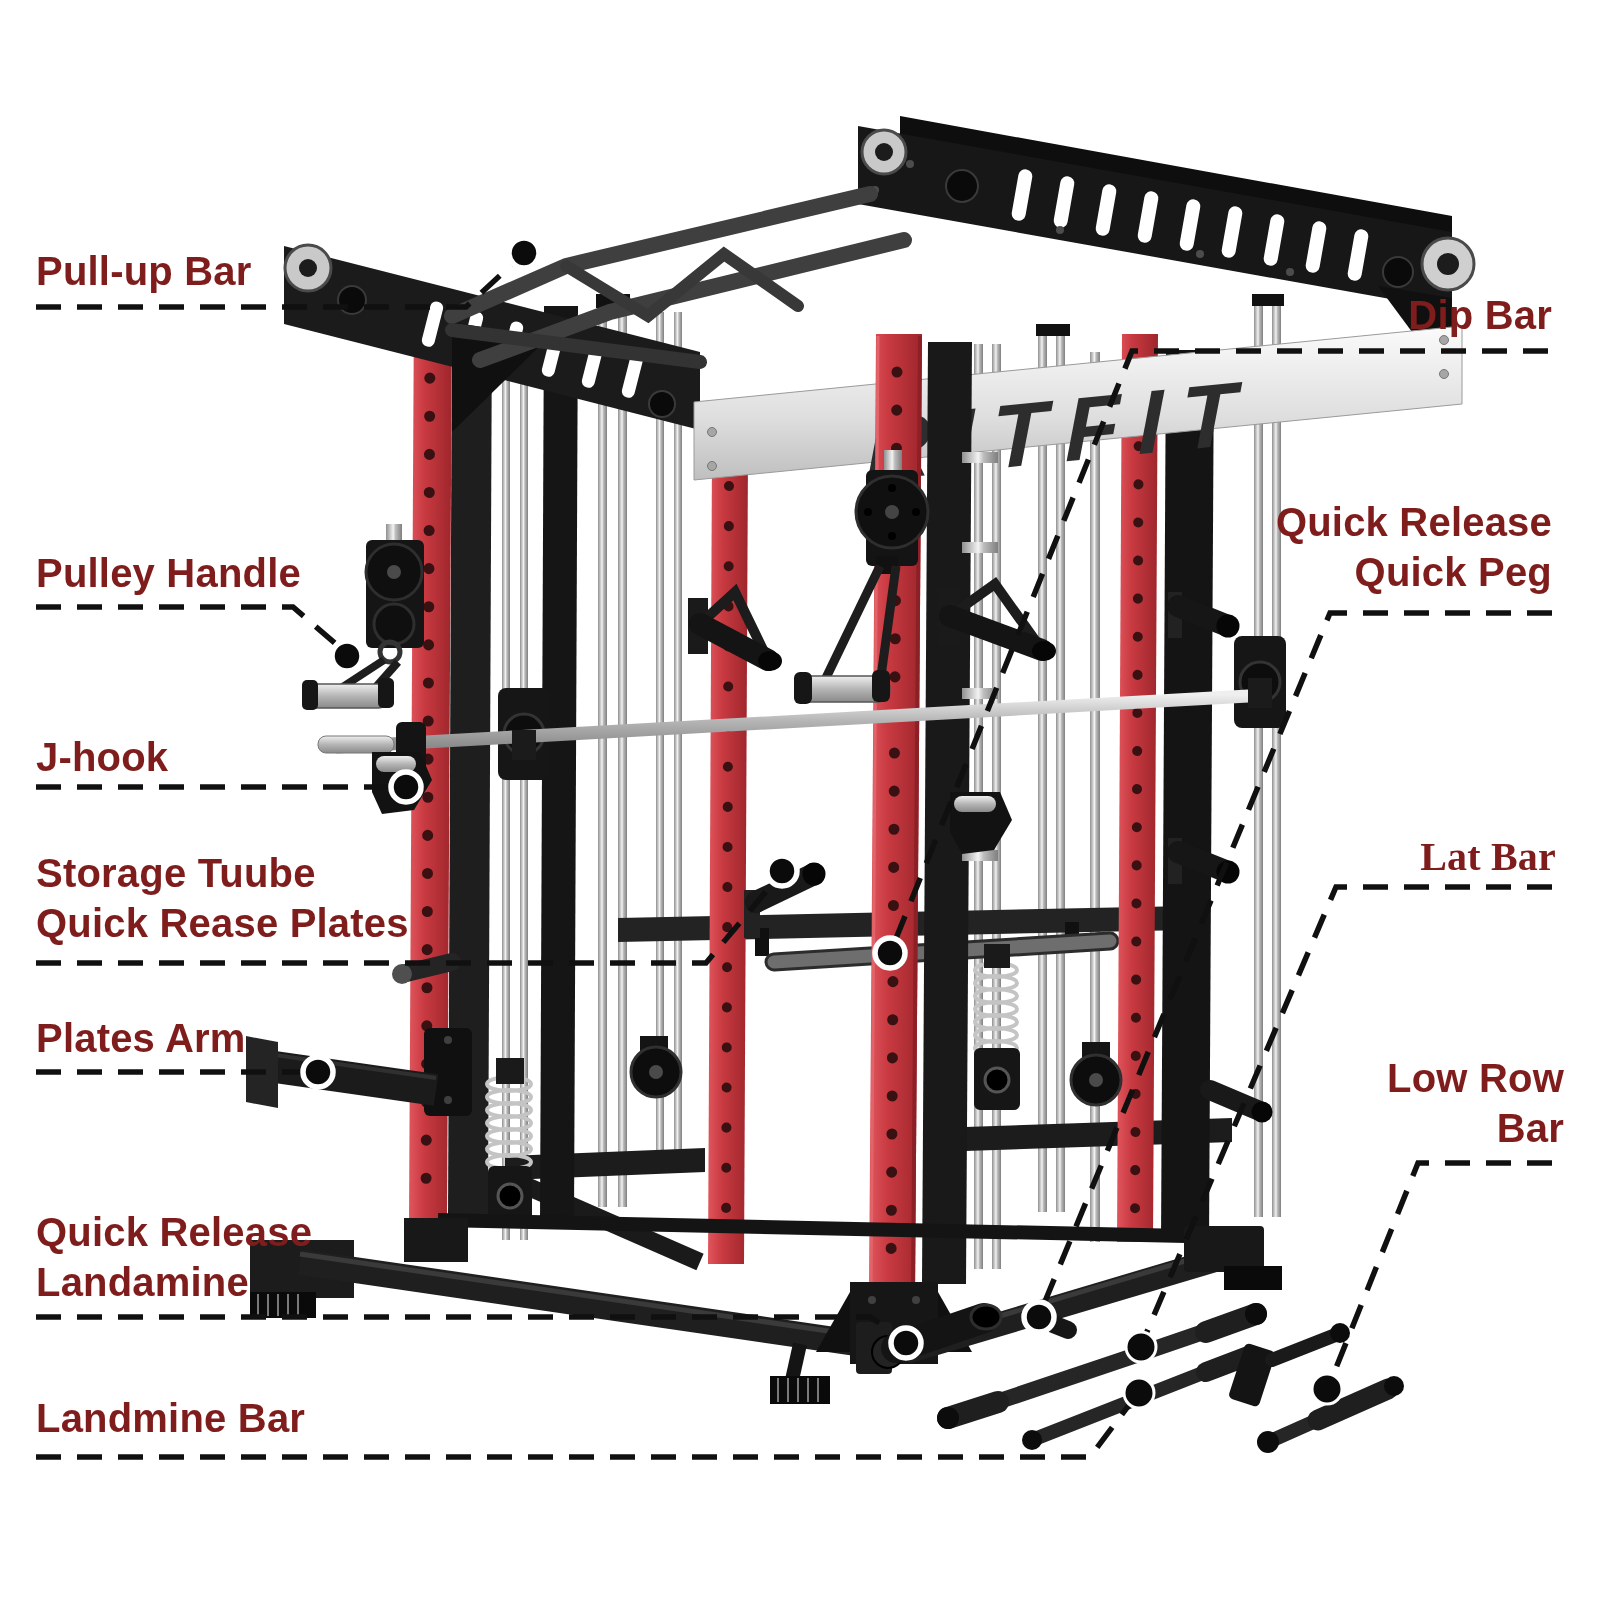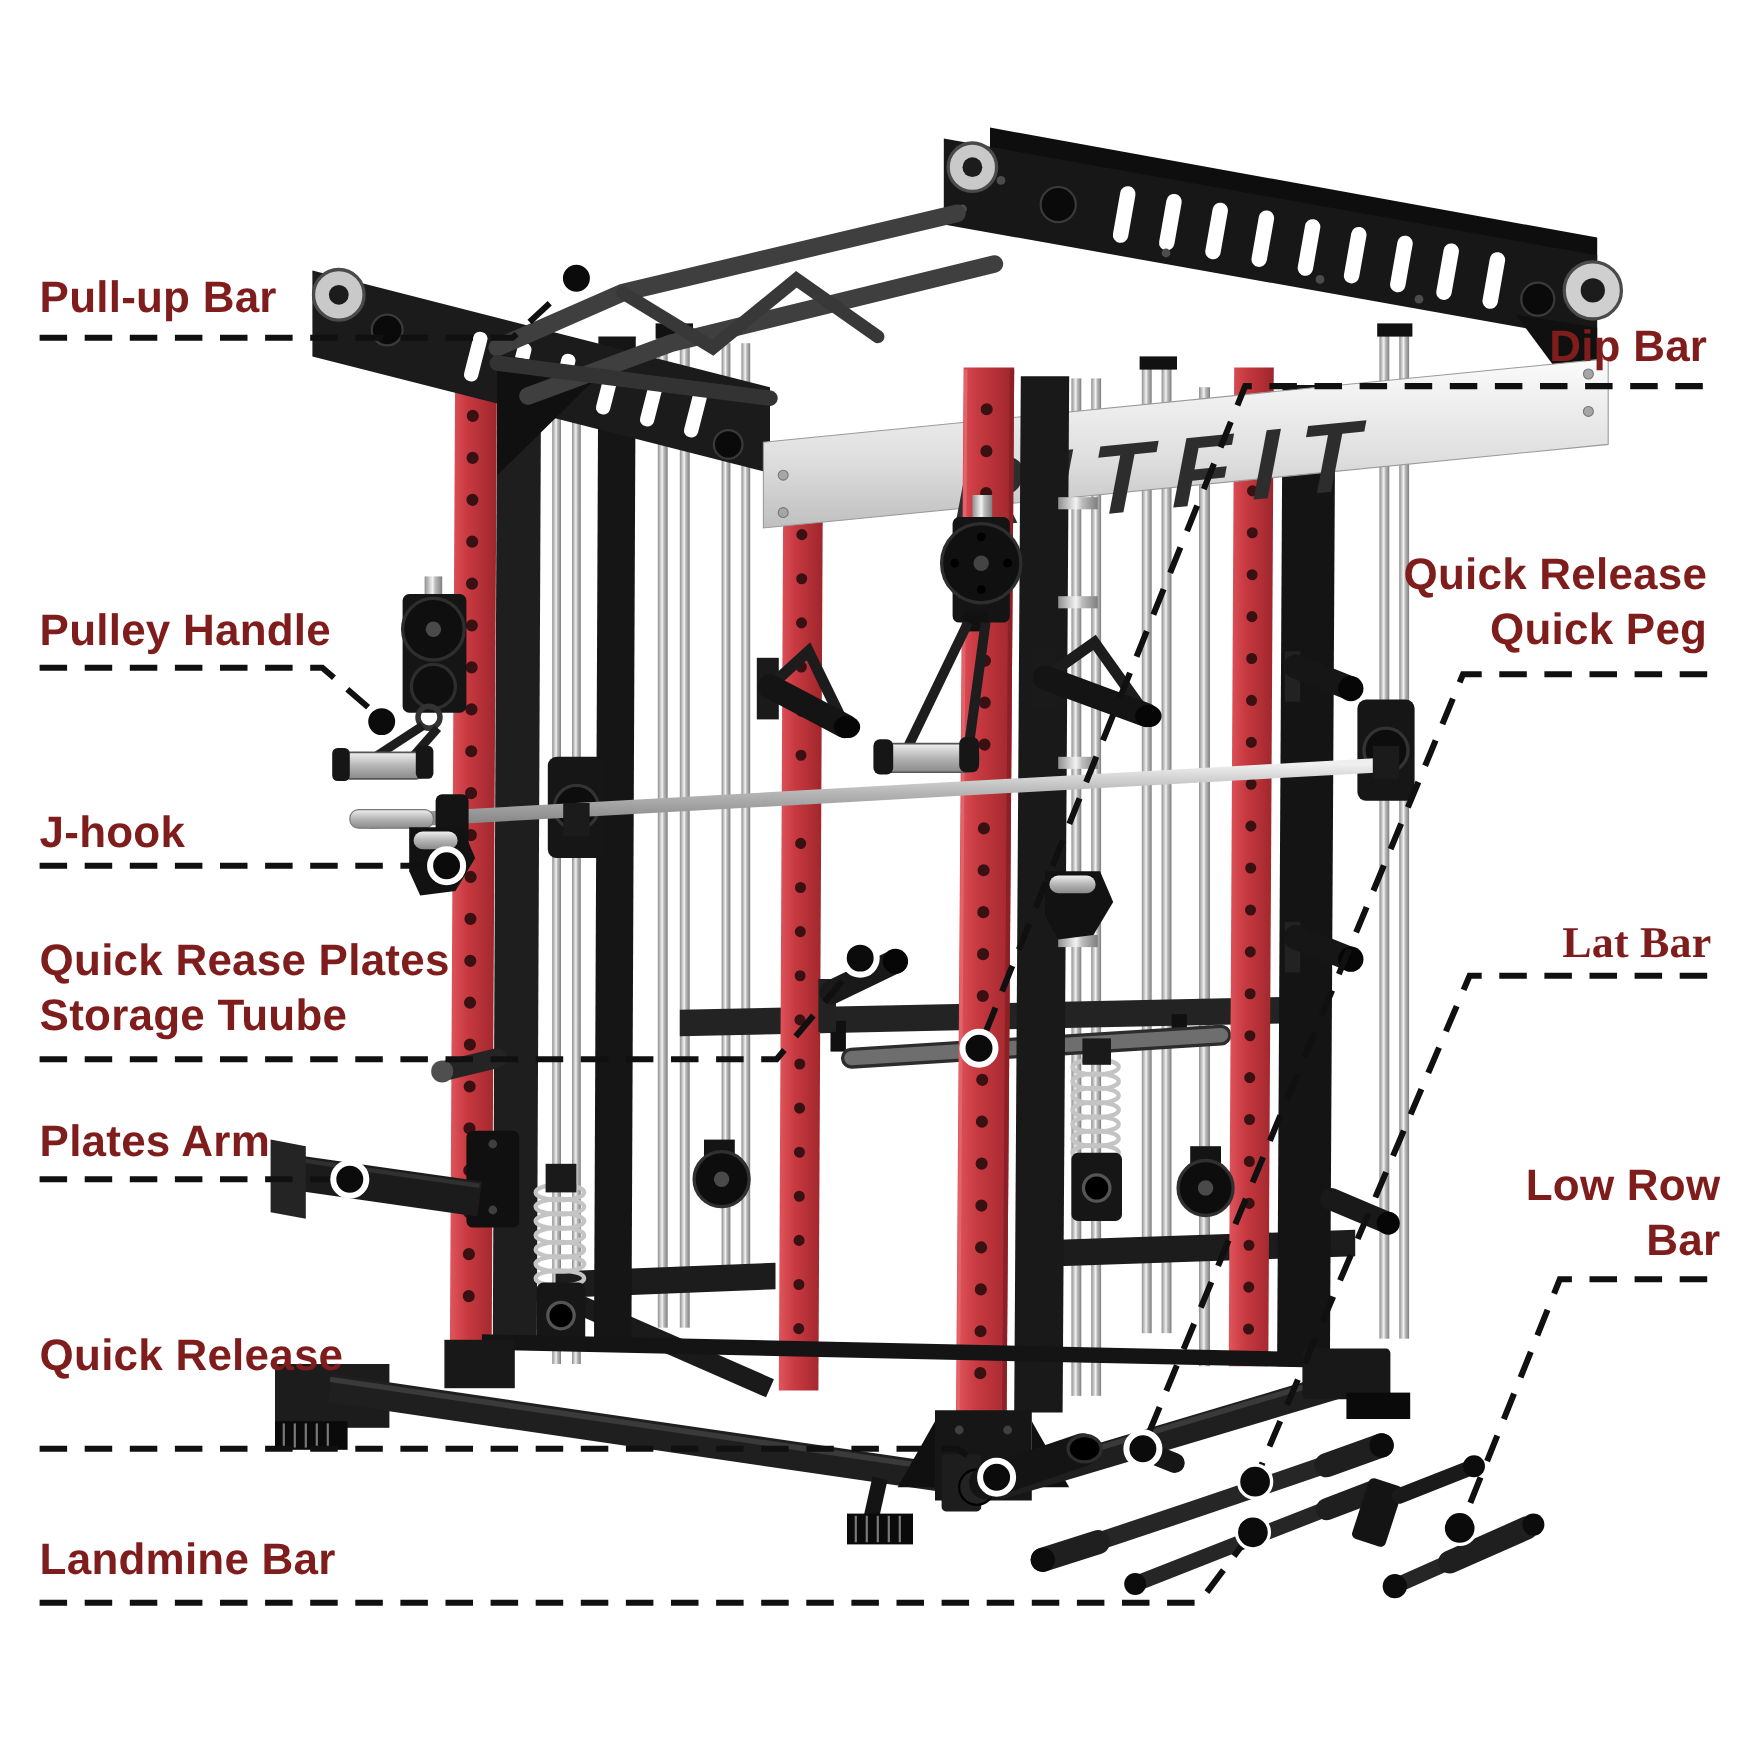--- a/index.html
+++ b/index.html
@@ -397,30 +397,31 @@
         <span class="label-line">Quick Release</span>
         <span class="label-line">Quick Peg</span>
       </div>
       <div class="callout-label" style="left: 36px; top: 732px;">
         <span class="label-line">J-hook</span>
       </div>
       <div class="callout-label align-right" style="right: 44px; top: 832px; font-family: Liberation Serif, serif;">
         <span class="label-line">Lat Bar</span>
       </div>
       <div class="callout-label" style="left: 36px; top: 848px;">
+        <span class="label-line">Storage Tuube</span>
         <span class="label-line">Quick Rease Plates</span>
-        <span class="label-line">Storage Tuube</span>
       </div>
       <div class="callout-label" style="left: 36px; top: 1013px;">
         <span class="label-line">Plates Arm</span>
       </div>
       <div class="callout-label align-right" style="right: 36px; top: 1053px;">
         <span class="label-line">Low Row</span>
         <span class="label-line">Bar</span>
       </div>
       <div class="callout-label" style="left: 36px; top: 1207px;">
         <span class="label-line">Quick Release</span>
+        <span class="label-line">Landamine</span>
       </div>
       <div class="callout-label" style="left: 36px; top: 1393px;">
         <span class="label-line">Landmine Bar</span>
       </div>
     </div>
 </div>
 
 </body></html>

